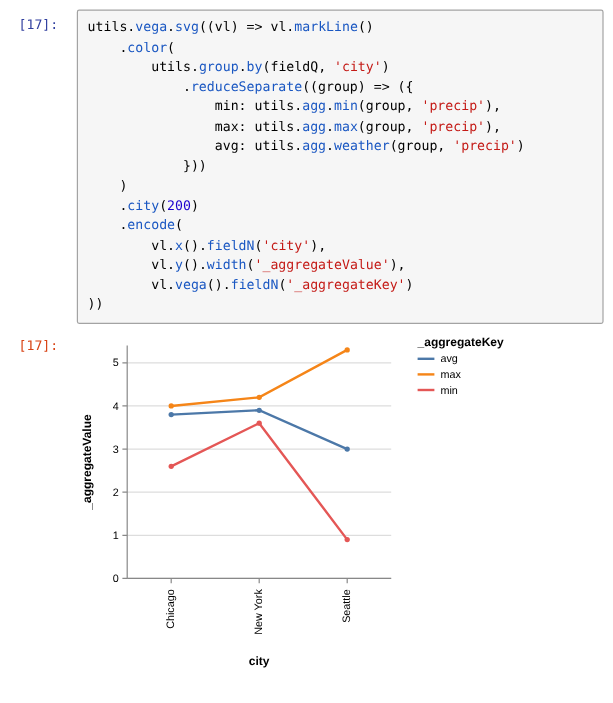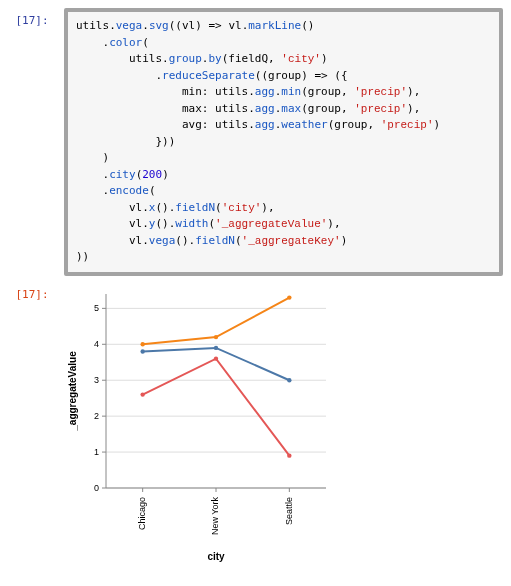--- a/index.html
+++ b/index.html
@@ -24,32 +24,32 @@
     padding-right: 8px;
     padding-top: 6px;
     font-family: Menlo, Consolas, "DejaVu Sans Mono", monospace;
     font-size: 11px;
   }
   .prompt-in { color: #303F9F; }
   .prompt-out { color: #D84315; }
   .code-area {
     flex: 1;
     background: #f6f6f6;
-    border: 4px solid #a3a3a3;
+    border: 1px solid #a3a3a3;
     border-radius: 2px;
     padding: 6px 8px;
     font-family: Menlo, Consolas, "DejaVu Sans Mono", monospace;
     font-size: 11px;
     line-height: 1.5;
     white-space: pre;
     color: #000;
     overflow-x: auto;
   }
   .tok-meth { color: #1a57c2; }
-  .tok-str { color: #c41a16; font-family: Liberation Mono, monospace; }
+  .tok-str { color: #c41a16; }
   .tok-num { color: #1c00cf; }
   .tok-arrow { color: #000; }
 
   .output-area {
     flex: 1;
     padding-top: 4px;
   }
   .chart-wrap {
     display: flex;
     align-items: flex-start;
@@ -135,15 +135,32 @@
             <circle cx="152" cy="51.111111111111114" r="2.2" fill="#f58518"></circle>
             <circle cx="225.33333333333334" cy="11.59259259259261" r="2.2" fill="#f58518"></circle>
             <path d="M78.66666666666666 108.5925925925926 L152 72.66666666666669 L225.33333333333334 169.66666666666669 " fill="none" stroke="#e45756" stroke-width="2"></path>
             <circle cx="78.66666666666666" cy="108.5925925925926" r="2.2" fill="#e45756"></circle>
             <circle cx="152" cy="72.66666666666669" r="2.2" fill="#e45756"></circle>
             <circle cx="225.33333333333334" cy="169.66666666666669" r="2.2" fill="#e45756"></circle>
             <text x="0" y="0" class="axis-label-y" transform="translate(12 105) rotate(-90)" text-anchor="middle">_aggregateValue</text>
             <text x="152" y="274" class="axis-label-x" text-anchor="middle">city</text>
           </svg>
       </div>
+      <div>
+        <div class="legend-title">_aggregateKey</div>
+        <div id="legend-items">
+            <div class="legend-item">
+              <div class="legend-swatch" style="background: rgb(76, 120, 168);"></div>
+              <span>avg</span>
+            </div>
+            <div class="legend-item">
+              <div class="legend-swatch" style="background: rgb(245, 133, 24);"></div>
+              <span>max</span>
+            </div>
+            <div class="legend-item">
+              <div class="legend-swatch" style="background: rgb(228, 87, 86);"></div>
+              <span>min</span>
+            </div>
+          </div>
+      </div>
     </div>
   </div>
 </div>
 
 </body></html>

